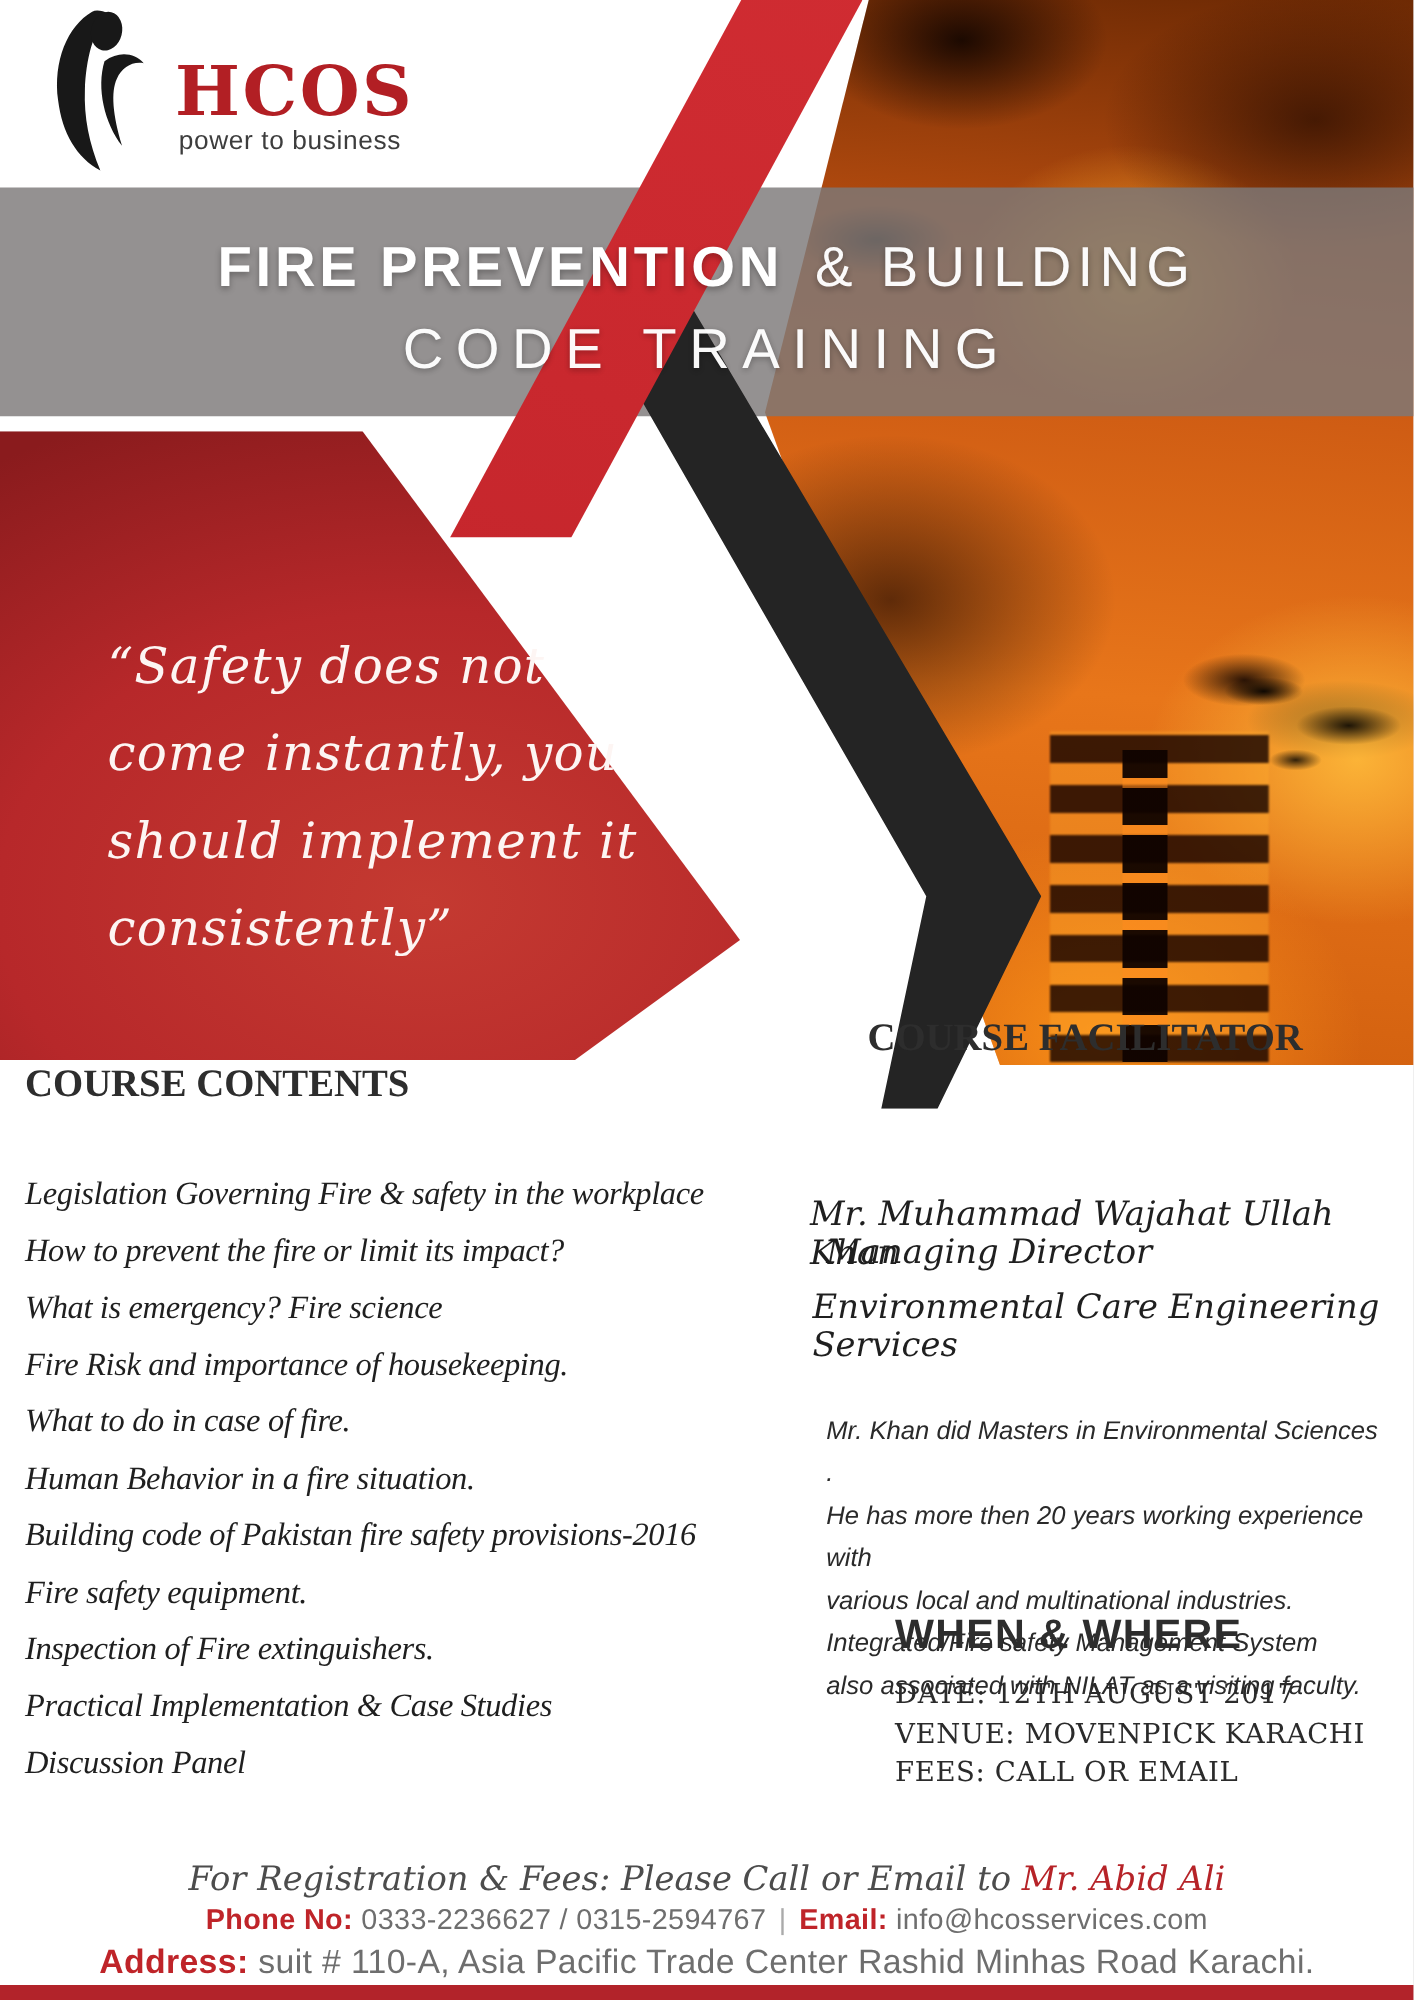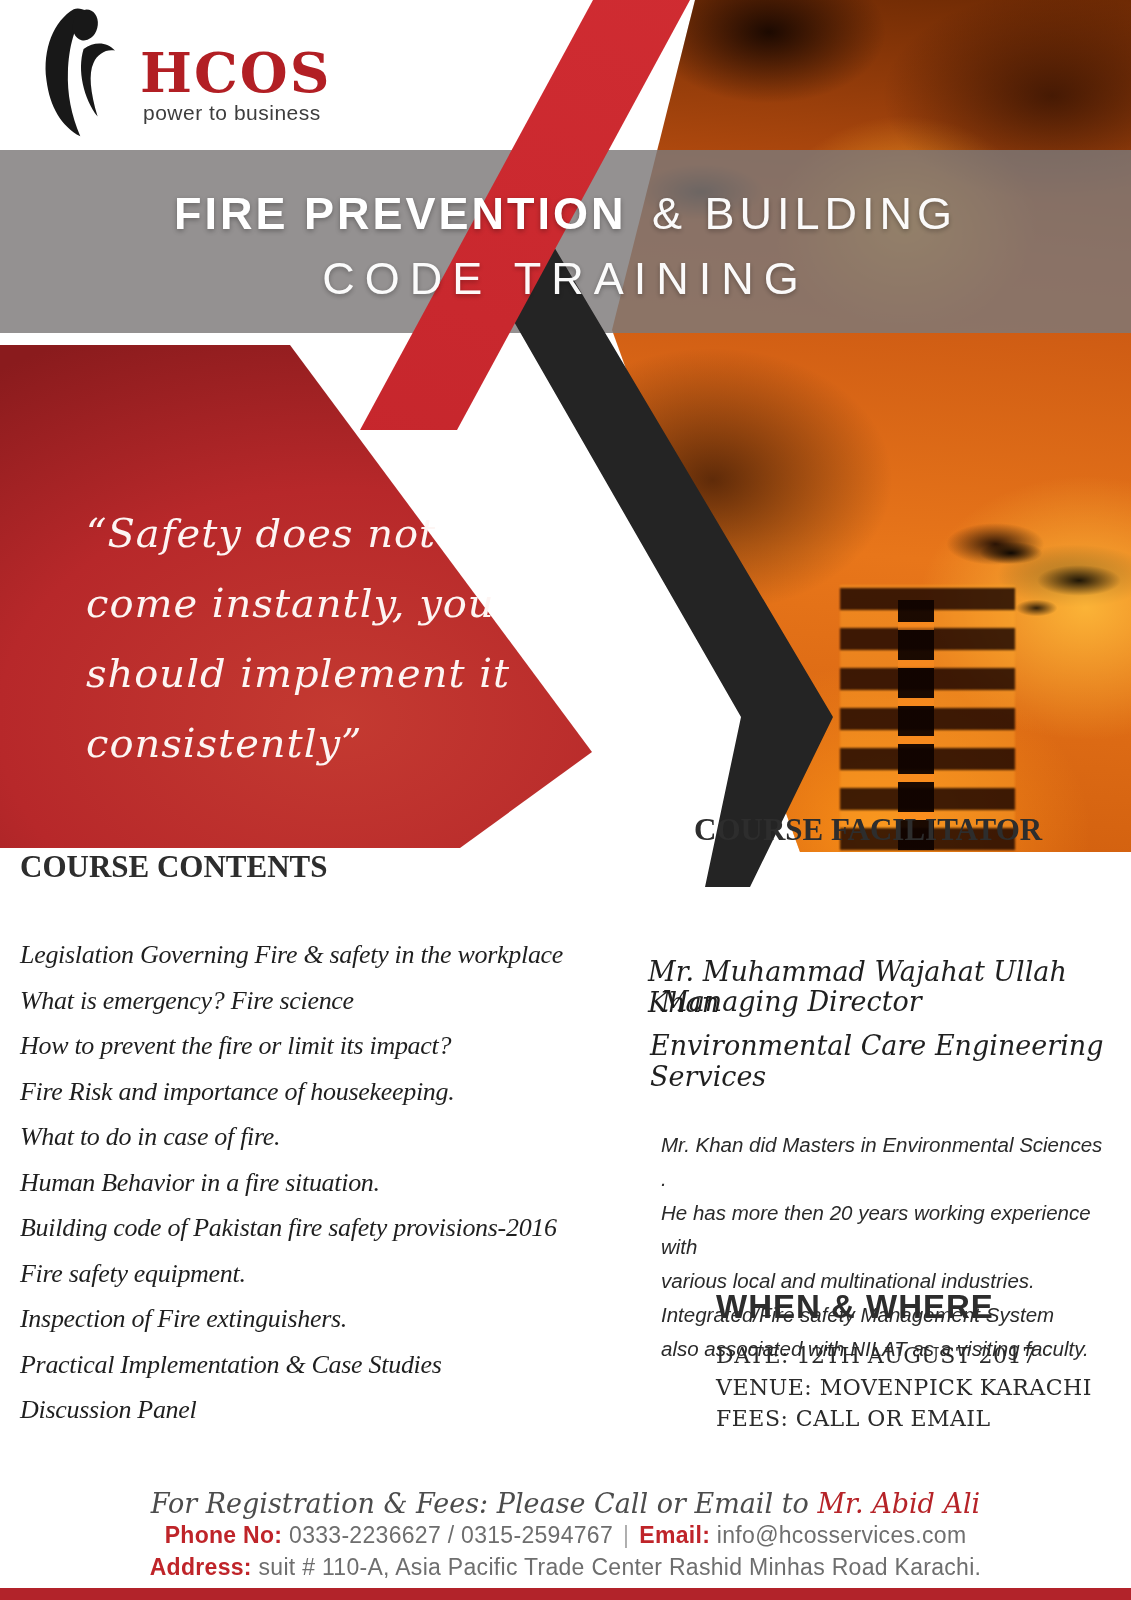--- a/index.html
+++ b/index.html
@@ -131,21 +131,21 @@
 
   
   .reg-line{position:absolute;left:0;top:1488px;width:1131px;text-align:center;z-index:6;
     font-family:"DejaVu Serif",serif;font-style:italic;font-size:27px;color:#4c4c4c;}
   .reg-line .reg-name{color:#b62328;}
   .contact-line{position:absolute;left:0;top:1522px;width:1131px;text-align:center;z-index:6;
     font-size:23px;color:#6e6e6e;letter-spacing:.3px;}
   .contact-line .lbl{color:#bf2429;font-weight:700;}
   .contact-line .divider{color:#aaaaaa;margin:0 10px;}
   .address-line{position:absolute;left:0;top:1554px;width:1131px;text-align:center;z-index:6;
-    font-size:23px;color:#6e6e6e;letter-spacing:.3px;}
+    font-size:27px;color:#6e6e6e;letter-spacing:.3px;}
   .address-line .lbl{color:#bf2429;font-weight:700;}
   .bottom-bar{position:absolute;left:0;top:1588px;width:1131px;height:12px;
     background:#b2232a;z-index:6;}
 </style>
 </head>
 <body>
 
 <div class="page">
 
   <div class="layer fire">
@@ -182,22 +182,22 @@
     <path fill="#181818" d="M58,52 C72,42 87,44 96,54 C85,52 75,58 70,69 C64,82 66,104 75,134 C58,112 50,78 58,52 Z"></path>
   </svg>
   <div class="logo-text">HCOS</div>
   <div class="logo-tagline">power to business</div>
 
   <div class="sec-heading h-contents">COURSE CONTENTS</div>
   <div class="sec-heading h-facilitator">COURSE FACILITATOR</div>
 
   <div class="course-list">
     <div>Legislation Governing Fire &amp; safety in the workplace</div>
+    <div>How to prevent the fire or limit its impact?</div>
     <div>What is emergency? Fire science</div>
-    <div>How to prevent the fire or limit its impact?</div>
     <div>Fire Risk and importance of housekeeping.</div>
     <div>What to do in case of fire.</div>
     <div>Human Behavior in a fire situation.</div>
     <div>Building code of Pakistan fire safety provisions-2016</div>
     <div>Fire safety equipment.</div>
     <div>Inspection of Fire extinguishers.</div>
     <div>Practical Implementation &amp; Case Studies</div>
     <div>Discussion Panel</div>
   </div>
 

